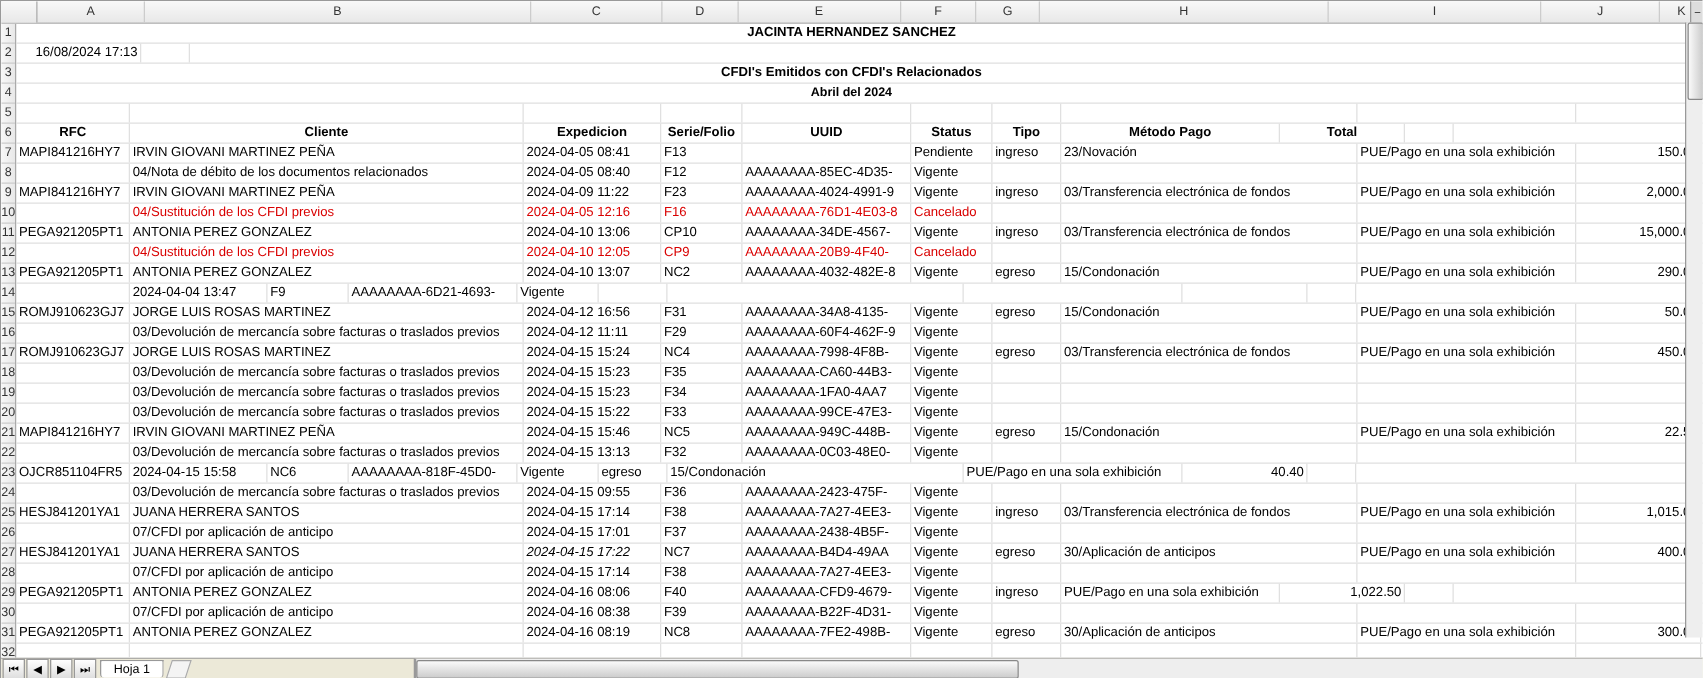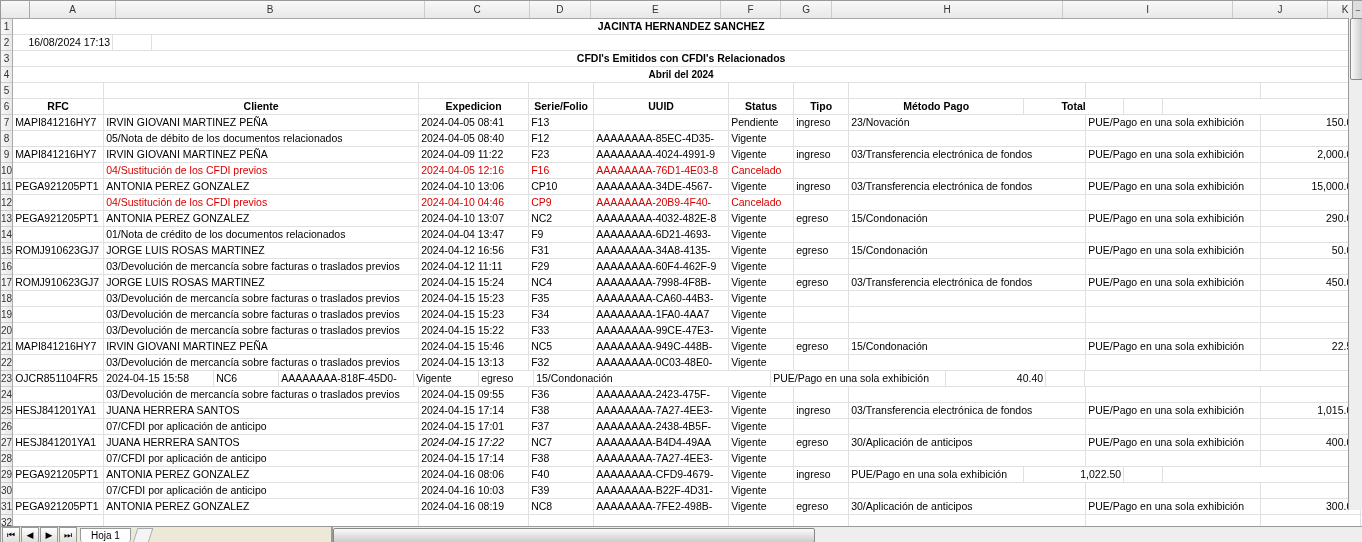--- a/index.html
+++ b/index.html
@@ -133,21 +133,21 @@
             <div class="cell" style="width: 130px;"></div>
             <div class="cell" style="width: 60px;">Pendiente</div>
             <div class="cell" style="width: 50px;">ingreso</div>
             <div class="cell" style="width: 232px;">23/Novación</div>
             <div class="cell" style="width: 170px;">PUE/Pago en una sola exhibición</div>
             <div class="cell right" style="width: 95px;">150.00</div>
             <div class="cell" style="width: 34px;"></div>
           </div>
           <div class="row">
             <div class="cell" style="width: 86px;"></div>
-            <div class="cell" style="width: 310px;">05/Nota de débito de los documentos relacionados</div>
+            <div class="cell" style="width: 310px;">04/Nota de débito de los documentos relacionados</div>
             <div class="cell" style="width: 105px;">2024-04-05 08:40</div>
             <div class="cell" style="width: 60px;">F12</div>
             <div class="cell" style="width: 130px;">AAAAAAAA-85EC-4D35-</div>
             <div class="cell" style="width: 60px;">Vigente</div>
             <div class="cell" style="width: 50px;"></div>
             <div class="cell" style="width: 232px;"></div>
             <div class="cell" style="width: 170px;"></div>
             <div class="cell right" style="width: 95px;"></div>
             <div class="cell" style="width: 34px;"></div>
           </div>
@@ -186,21 +186,21 @@
             <div class="cell" style="width: 60px;">Vigente</div>
             <div class="cell" style="width: 50px;">ingreso</div>
             <div class="cell" style="width: 232px;">03/Transferencia electrónica de fondos</div>
             <div class="cell" style="width: 170px;">PUE/Pago en una sola exhibición</div>
             <div class="cell right" style="width: 95px;">15,000.00</div>
             <div class="cell" style="width: 34px;"></div>
           </div>
           <div class="row">
             <div class="cell" style="width: 86px;"></div>
             <div class="cell red" style="width: 310px;">04/Sustitución de los CFDI previos</div>
-            <div class="cell red" style="width: 105px;">2024-04-10 04:46</div>
+            <div class="cell red" style="width: 105px;">2024-04-10 12:05</div>
             <div class="cell red" style="width: 60px;">CP9</div>
             <div class="cell red" style="width: 130px;">AAAAAAAA-20B9-4F40-</div>
             <div class="cell red" style="width: 60px;">Cancelado</div>
             <div class="cell" style="width: 50px;"></div>
             <div class="cell" style="width: 232px;"></div>
             <div class="cell" style="width: 170px;"></div>
             <div class="cell right" style="width: 95px;"></div>
             <div class="cell" style="width: 34px;"></div>
           </div>
           <div class="row">
@@ -211,21 +211,20 @@
             <div class="cell" style="width: 130px;">AAAAAAAA-4032-482E-8</div>
             <div class="cell" style="width: 60px;">Vigente</div>
             <div class="cell" style="width: 50px;">egreso</div>
             <div class="cell" style="width: 232px;">15/Condonación</div>
             <div class="cell" style="width: 170px;">PUE/Pago en una sola exhibición</div>
             <div class="cell right" style="width: 95px;">290.00</div>
             <div class="cell" style="width: 34px;"></div>
           </div>
           <div class="row">
             <div class="cell" style="width: 86px;"></div>
-            <div class="cell" style="width: 310px;">01/Nota de crédito de los documentos relacionados</div>
             <div class="cell" style="width: 105px;">2024-04-04 13:47</div>
             <div class="cell" style="width: 60px;">F9</div>
             <div class="cell" style="width: 130px;">AAAAAAAA-6D21-4693-</div>
             <div class="cell" style="width: 60px;">Vigente</div>
             <div class="cell" style="width: 50px;"></div>
             <div class="cell" style="width: 232px;"></div>
             <div class="cell" style="width: 170px;"></div>
             <div class="cell right" style="width: 95px;"></div>
             <div class="cell" style="width: 34px;"></div>
           </div>
@@ -418,21 +417,21 @@
             <div class="cell" style="width: 130px;">AAAAAAAA-CFD9-4679-</div>
             <div class="cell" style="width: 60px;">Vigente</div>
             <div class="cell" style="width: 50px;">ingreso</div>
             <div class="cell" style="width: 170px;">PUE/Pago en una sola exhibición</div>
             <div class="cell right" style="width: 95px;">1,022.50</div>
             <div class="cell" style="width: 34px;"></div>
           </div>
           <div class="row">
             <div class="cell" style="width: 86px;"></div>
             <div class="cell" style="width: 310px;">07/CFDI por aplicación de anticipo</div>
-            <div class="cell" style="width: 105px;">2024-04-16 10:03</div>
+            <div class="cell" style="width: 105px;">2024-04-16 08:38</div>
             <div class="cell" style="width: 60px;">F39</div>
             <div class="cell" style="width: 130px;">AAAAAAAA-B22F-4D31-</div>
             <div class="cell" style="width: 60px;">Vigente</div>
             <div class="cell" style="width: 50px;"></div>
             <div class="cell" style="width: 232px;"></div>
             <div class="cell" style="width: 170px;"></div>
             <div class="cell right" style="width: 95px;"></div>
             <div class="cell" style="width: 34px;"></div>
           </div>
           <div class="row">

